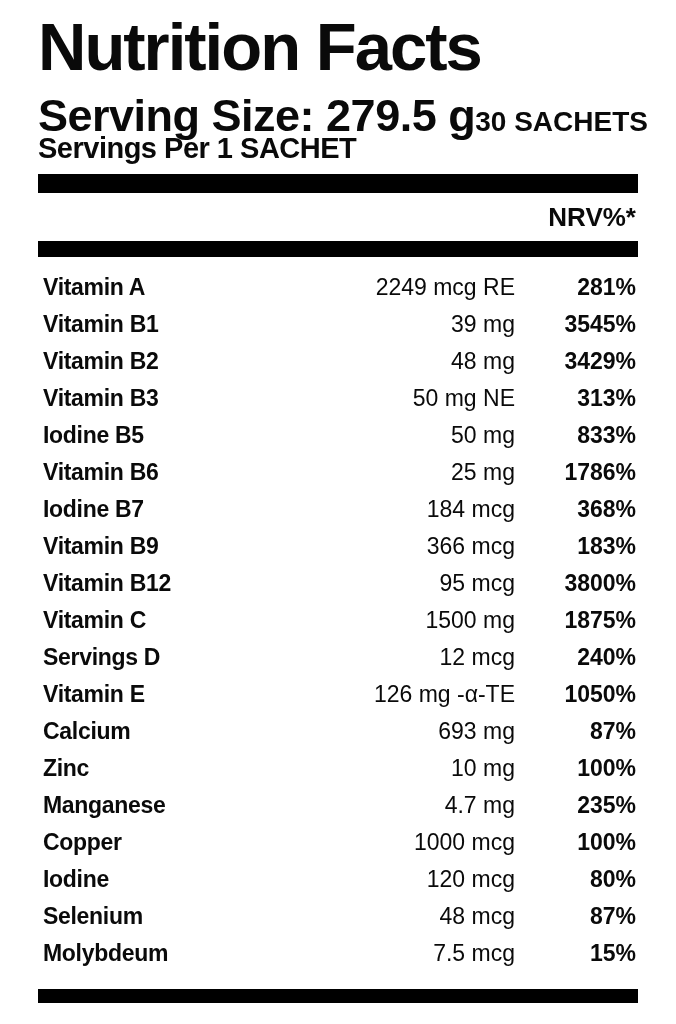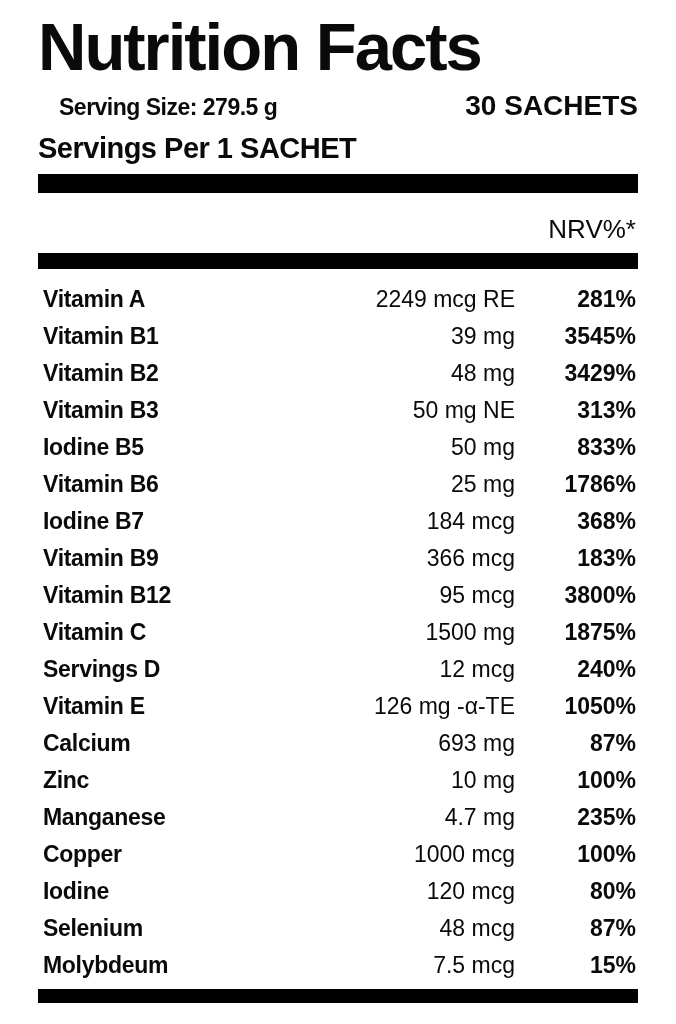--- a/index.html
+++ b/index.html
@@ -28,25 +28,24 @@
     white-space: nowrap;
   }
   .serving-line {
     display: flex;
     justify-content: space-between;
     align-items: baseline;
     margin-top: 2px;
     height: 38px;
   }
   .serving-size {
-    font-size: 23px;
+    font-size: 45px;
     font-weight: 700;
     letter-spacing: -0.5px;
     white-space: nowrap;
-    margin-left: 21px;
   }
   .sachets {
     font-size: 28px;
     font-weight: 700;
     white-space: nowrap;
     text-align: center;
   }
   .servings-per {
     margin-top: 4px;
     font-size: 29px;
@@ -56,26 +55,26 @@
   }
   .bar {
     background: #000000;
     margin-left: 0;
     width: 600px;
   }
   .bar-top { height: 19px; margin-top: 9px; }
   .bar-mid { height: 16px; }
   .bar-bottom { height: 14px; position: absolute; left: 38px; top: 989px; }
   .nrv-header {
-    height: 60px;
+    height: 48px;
     display: flex;
     align-items: flex-end;
     justify-content: flex-end;
     font-size: 26px;
-    font-weight: 400;
+    font-weight: 700;
     padding-bottom: 8px;
     padding-right: 2px;
     box-sizing: border-box;
   }
   .rows {
     margin-top: 12px;
   }
   .row {
     display: flex;
     align-items: center;

